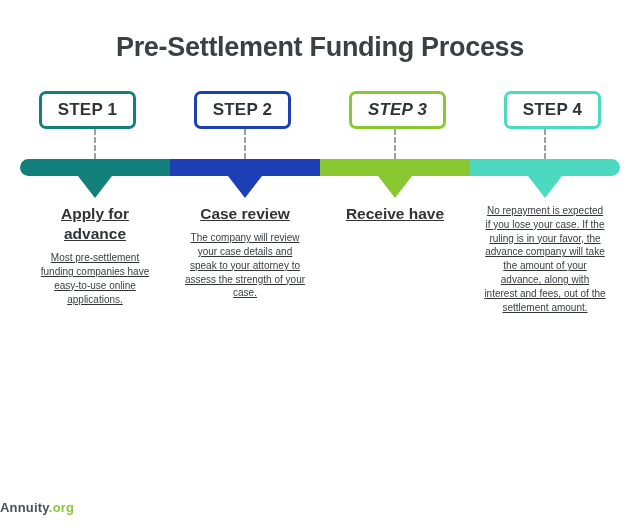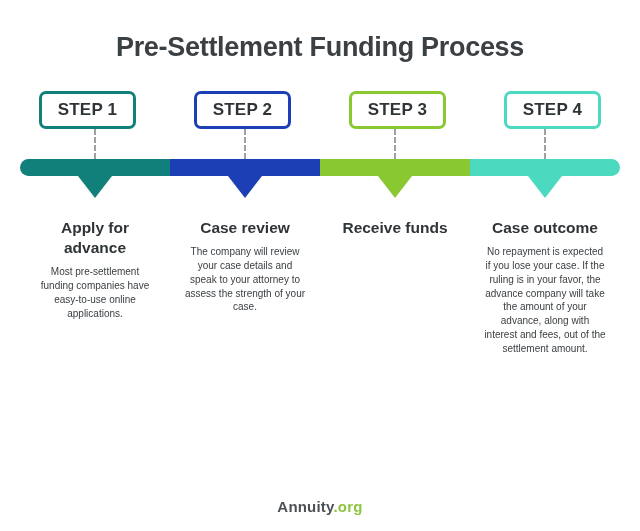--- a/index.html
+++ b/index.html
@@ -101,21 +101,22 @@
     border-left: 17px solid transparent;
     border-right: 17px solid transparent;
     border-top-width: 22px;
     border-top-style: solid;
   }
 
   
   .cols {
     display: flex;
     width: 100%;
-    margin-top: 20px;
+    margin-top: 6px;
+    text-decoration: underline;
   }
   .col {
     flex: 1 1 25%;
     padding: 0 14px;
     box-sizing: border-box;
     text-align: center;
   }
   .col-head {
     font-size: 15.5px;
     font-weight: bold;
@@ -127,22 +128,21 @@
     font-size: 10px;
     color: #3b4044;
     line-height: 1.38;
   }
 
   .footer-logo {
     position: absolute;
     bottom: 16px;
     left: 0;
     width: 100%;
-    text-align: center;
-    font-size: 15px;
+    font-size: 13px;
     color: #5b6165;
     letter-spacing: 0.2px;
   }
   .footer-logo .brand {
     font-weight: bold;
     color: #4b5155;
   }
   .footer-logo .tld {
     color: #8ec63f;
     font-weight: bold;
@@ -156,21 +156,21 @@
 <div class="steps-wrap">
 
   <div class="badges-row">
     <div class="badge-cell">
       <div class="badge" style="border-color: rgb(18, 128, 122);">STEP 1</div>
     </div>
     <div class="badge-cell">
       <div class="badge" style="border-color: rgb(29, 63, 181);">STEP 2</div>
     </div>
     <div class="badge-cell">
-      <div class="badge" style="border-color: rgb(138, 200, 50);">STEP 3</div>
+      <div class="badge" style="border-color: rgb(138, 200, 50); font-style: italic;">STEP 3</div>
     </div>
     <div class="badge-cell">
       <div class="badge" style="border-color: rgb(75, 217, 192);">STEP 4</div>
     </div>
   </div>
 
   <div class="dashes-row">
     <div class="dash-cell">
         <div class="dash-line"></div>
       </div>
@@ -210,24 +210,23 @@
   <div class="cols">
     <div class="col">
       <div class="col-head">Apply for advance</div>
       <div class="col-body">Most pre-settlement funding companies have easy-to-use online applications.</div>
     </div>
     <div class="col">
       <div class="col-head">Case review</div>
       <div class="col-body">The company will review your case details and speak to your attorney to assess the strength of your case.</div>
     </div>
     <div class="col">
-      <div class="col-head">Receive funds</div>
-    </div>
-    <div class="col">
-      <div class="col-head">Case outcome</div>
+      <div class="col-head">Receive have</div>
+    </div>
+    <div class="col">
       <div class="col-body">No repayment is expected if you lose your case. If the ruling is in your favor, the advance company will take the amount of your advance, along with interest and fees, out of the settlement amount.</div>
     </div>
   </div>
 
 </div>
 
 <div class="footer-logo">
   <span class="brand">Annuity</span><span class="tld">.org</span>
 </div>
 

